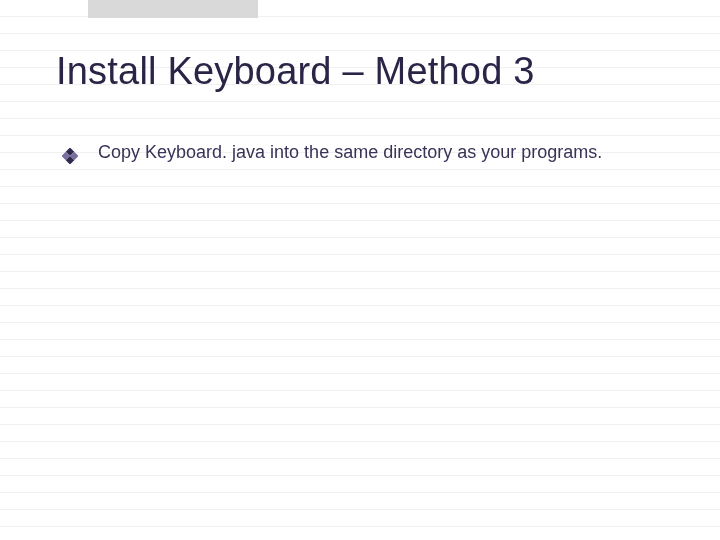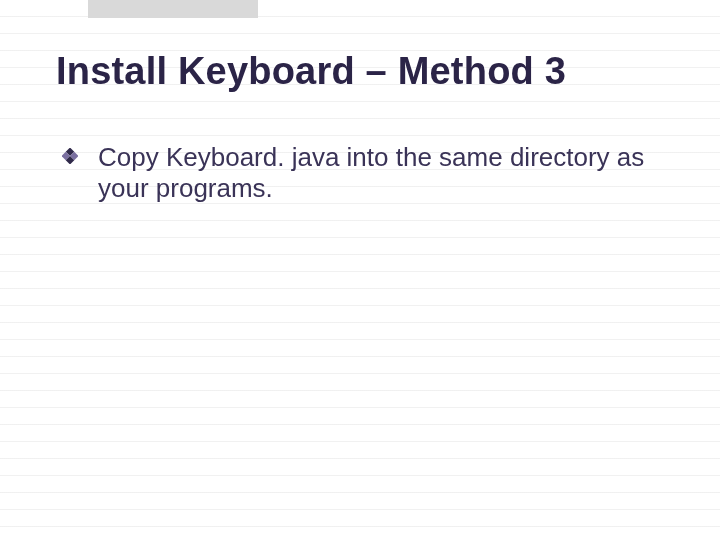--- a/index.html
+++ b/index.html
@@ -41,34 +41,34 @@
   .slide {
     position: relative;
     z-index: 2;
     padding: 50px 56px 0 56px;
   }
 
   .title {
     font-size: 38px;
     line-height: 1.15;
     color: #2b2447;
-    font-weight: 700;
+    font-weight: 400;
     margin: 0 0 48px 0;
     letter-spacing: 0.2px;
   }
 
   .bullets {
     margin: 0;
     padding: 0 0 0 24px;
     list-style: none;
   }
 
   .bullets li {
     position: relative;
-    font-size: 26px;
+    font-size: 18px;
     line-height: 1.22;
     color: #3a3357;
     padding-left: 18px;
     margin: 0 0 0 0;
   }
 
   .bullets li .marker {
     position: absolute;
     left: -18px;
     top: 6px;

